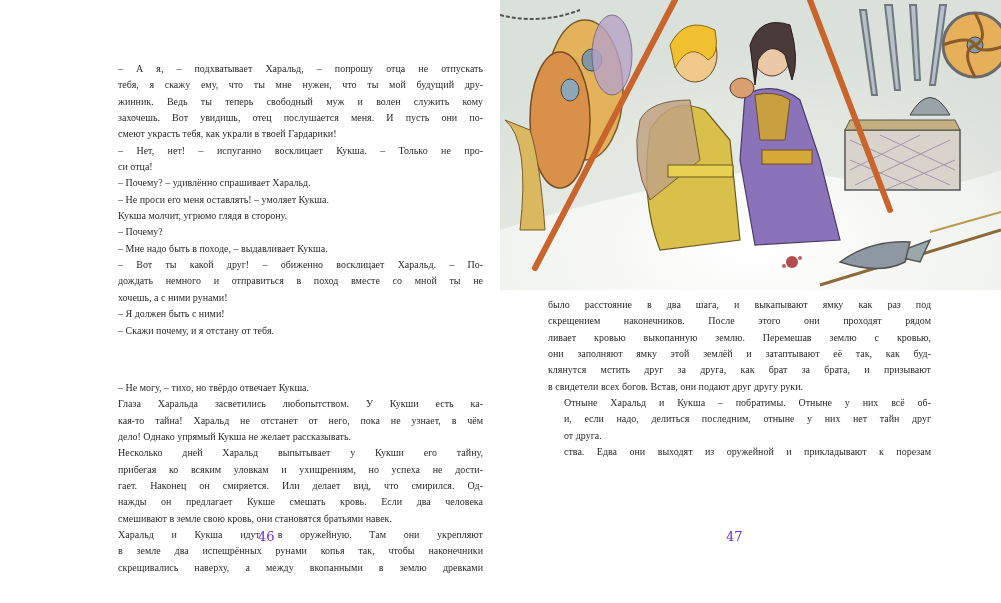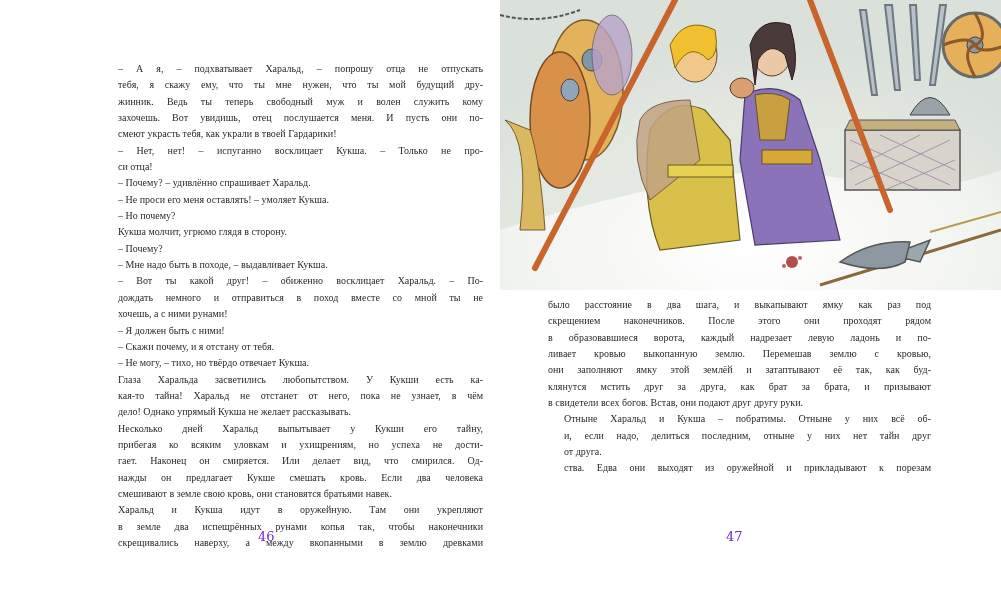--- a/index.html
+++ b/index.html
@@ -61,44 +61,41 @@
         <span class="line" style="text-indent: 16px;">– Нет, нет! – испуганно восклицает Кукша. – Только не про-</span>
         <span class="line last">си отца!</span>
       </p>
       <p>
         <span class="line last" style="text-indent: 16px;">– Почему? – удивлённо спрашивает Харальд.</span>
       </p>
       <p>
         <span class="line last" style="text-indent: 16px;">– Не проси его меня оставлять! – умоляет Кукша.</span>
       </p>
       <p>
-        <span class="line last" style="text-indent: 16px;">– Но почему?</span>
-      </p>
-      <p>
         <span class="line last" style="text-indent: 16px;">Кукша молчит, угрюмо глядя в сторону.</span>
       </p>
       <p>
         <span class="line last" style="text-indent: 16px;">– Почему?</span>
       </p>
       <p>
         <span class="line last" style="text-indent: 16px;">– Мне надо быть в походе, – выдавливает Кукша.</span>
       </p>
       <p>
         <span class="line" style="text-indent: 16px;">– Вот ты какой друг! – обиженно восклицает Харальд. – По-</span>
         <span class="line">дождать немного и отправиться в поход вместе со мной ты не</span>
         <span class="line last">хочешь, а с ними рунами!</span>
       </p>
       <p>
         <span class="line last" style="text-indent: 16px;">– Я должен быть с ними!</span>
       </p>
       <p>
         <span class="line last" style="text-indent: 16px;">– Скажи почему, и я отстану от тебя.</span>
       </p>
       <p>
-        <span class="line last" style="text-indent: 16px;">– Не могу, – тихо, но твёрдо отвечает Кукша.</span>
+        <span class="line last" style="text-indent: 16px; margin-top: 41px;">– Не могу, – тихо, но твёрдо отвечает Кукша.</span>
       </p>
       <p>
         <span class="line" style="text-indent: 16px;">Глаза Харальда засветились любопытством. У Кукши есть ка-</span>
         <span class="line">кая-то тайна! Харальд не отстанет от него, пока не узнает, в чём</span>
         <span class="line last">дело! Однако упрямый Кукша не желает рассказывать.</span>
       </p>
       <p>
         <span class="line" style="text-indent: 16px;">Несколько дней Харальд выпытывает у Кукши его тайну,</span>
         <span class="line">прибегая ко всяким уловкам и ухищрениям, но успеха не дости-</span>
         <span class="line">гает. Наконец он смиряется. Или делает вид, что смирился. Од-</span>
@@ -181,21 +178,20 @@
         <path d="M390 255 L430 240 L420 262 Z" fill="#9aa8ac"></path>
         <path d="M340 262 Q370 240 410 242 L405 262 Q380 275 340 262 Z" fill="#8e98a2"></path>
         <line x1="430" y1="232" x2="501" y2="212" stroke="#b89a50" stroke-width="2"></line>
       </g>
     </svg>
   </div>
   <div class="text-block right-text" id="right-text">
       <p class="noindent">
         <span class="line">было расстояние в два шага, и выкапывают ямку как раз под</span>
         <span class="line">скрещением наконечников. После этого они проходят рядом</span>
-        <span class="line">в образовавшиеся ворота, каждый надрезает левую ладонь и по-</span>
         <span class="line">ливает кровью выкопанную землю. Перемешав землю с кровью,</span>
         <span class="line">они заполняют ямку этой землёй и затаптывают её так, как буд-</span>
         <span class="line">клянутся мстить друг за друга, как брат за брата, и призывают</span>
         <span class="line last">в свидетели всех богов. Встав, они подают друг другу руки.</span>
       </p>
       <p>
         <span class="line" style="text-indent: 16px;">Отныне Харальд и Кукша – побратимы. Отныне у них всё об-</span>
         <span class="line">и, если надо, делиться последним, отныне у них нет тайн друг</span>
         <span class="line last">от друга.</span>
       </p>

